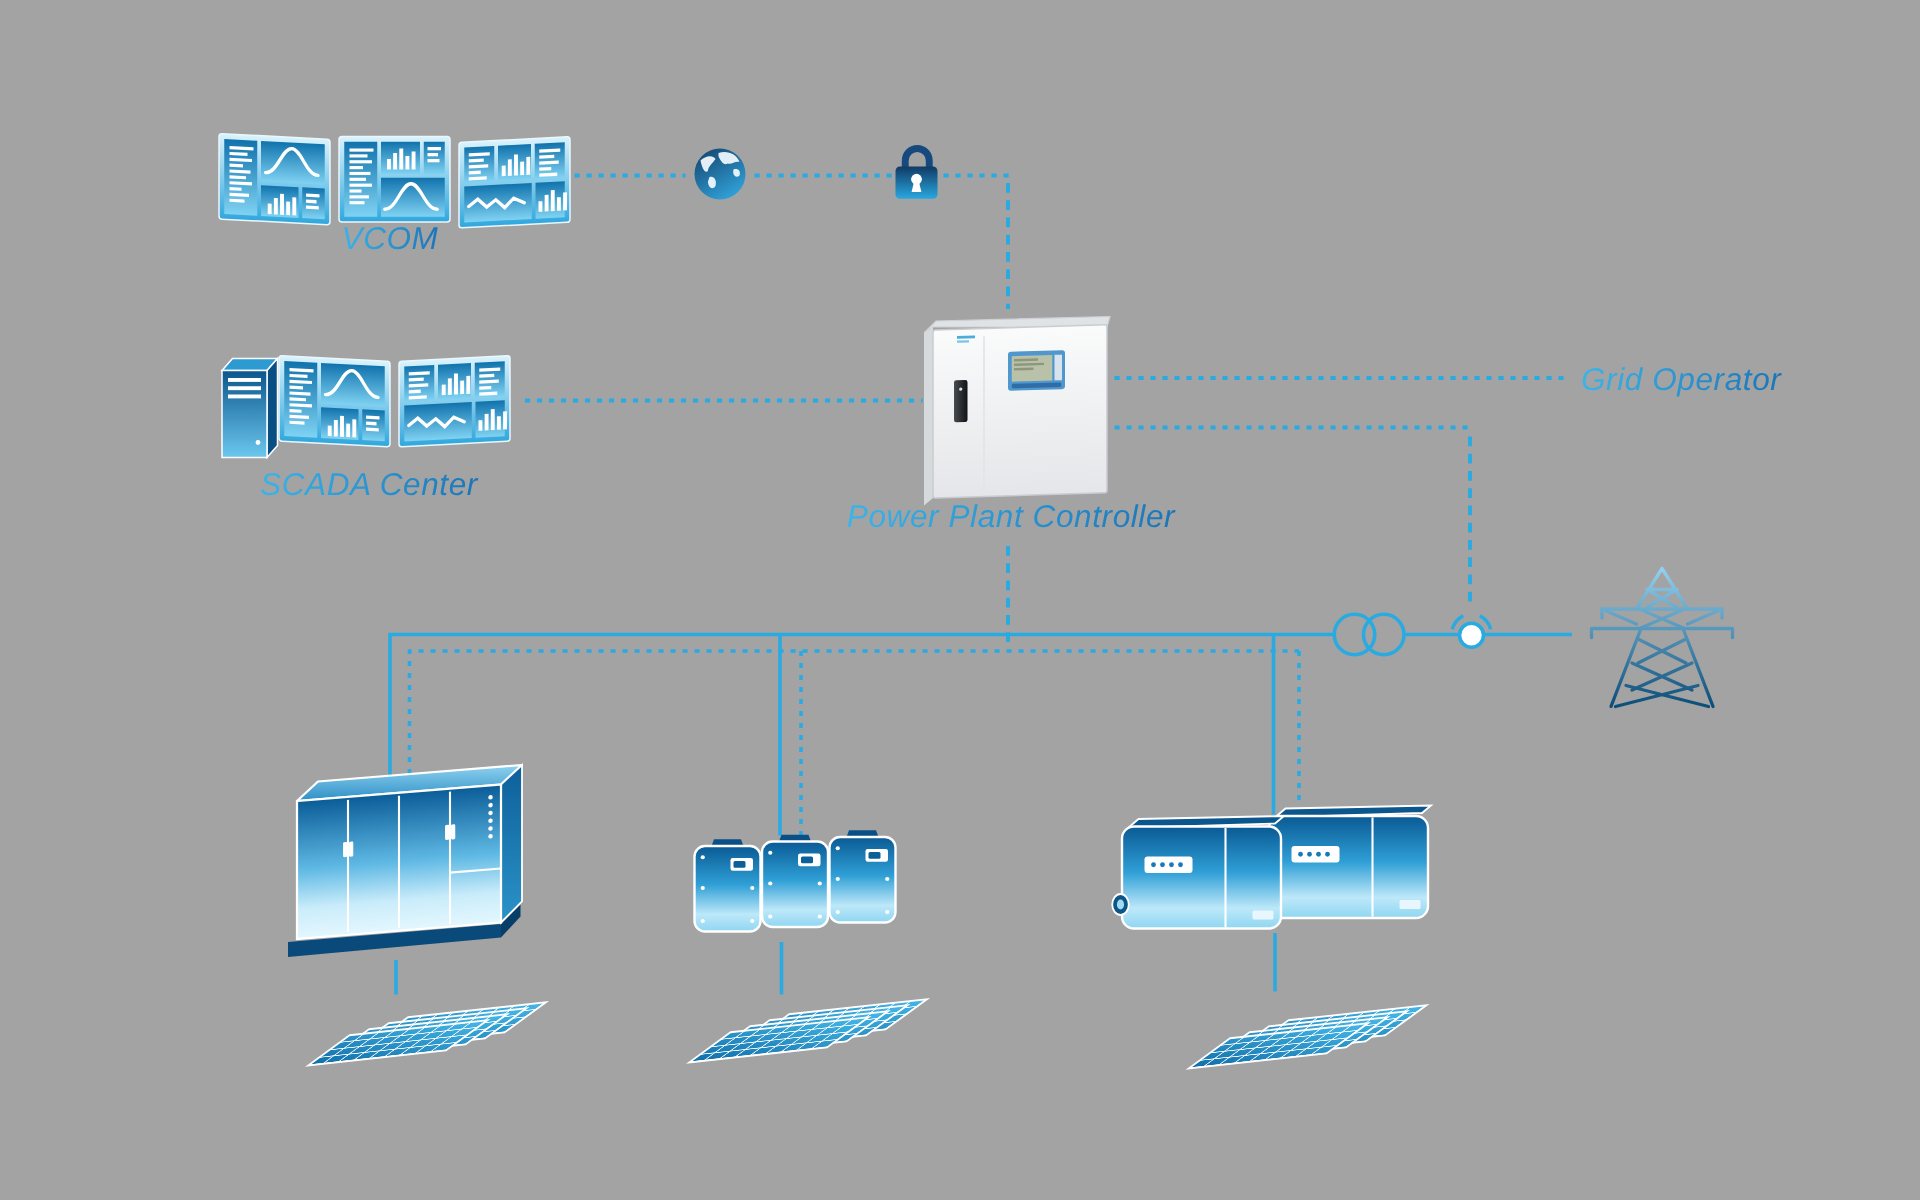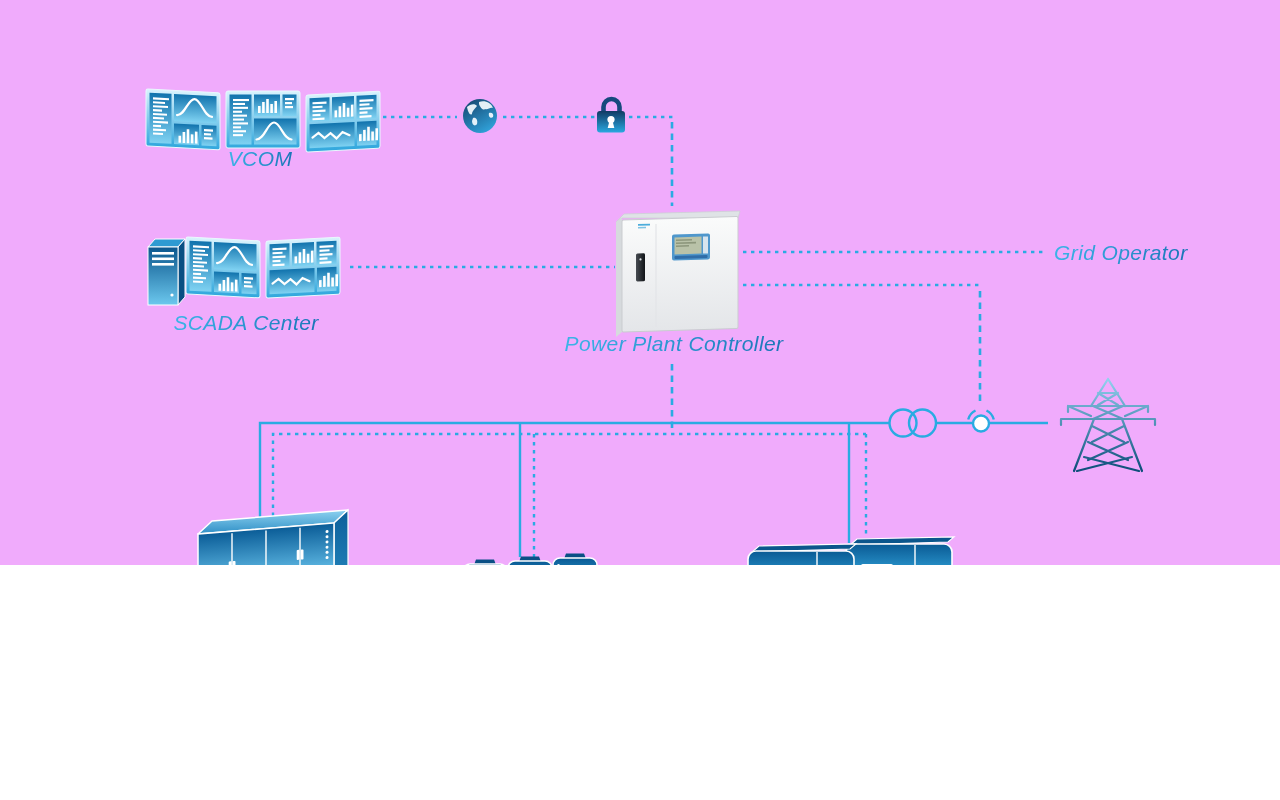--- a/index.html
+++ b/index.html
@@ -1,16 +1,16 @@
 <!DOCTYPE html>
 <html><head>
 <meta charset="utf-8">
 <style>
   html,body{margin:0;padding:0;background:#fff;}
-  #stage{position:relative;width:1280px;height:565px;background:#f0abfc;overflow:hidden;
+  #stage{position:relative;width:1280px;height:800px;background:#a3a3a3;overflow:hidden;
          font-family:"Liberation Sans",sans-serif;}
   svg{position:absolute;left:0;top:0;}
   .lbl{font-family:"Liberation Sans",sans-serif;font-style:italic;font-size:21px;
        letter-spacing:.4px;fill:url(#lblGrad);}
 </style>
 </head>
 <body>
 
 <div id="stage">
 <svg width="1280" height="800" viewBox="0 0 1280 800">

